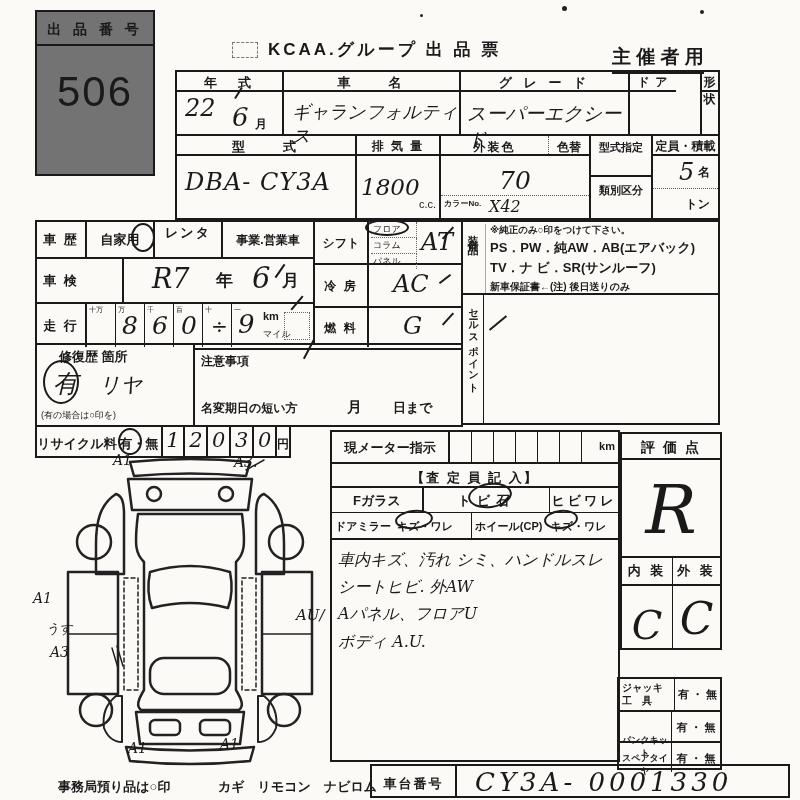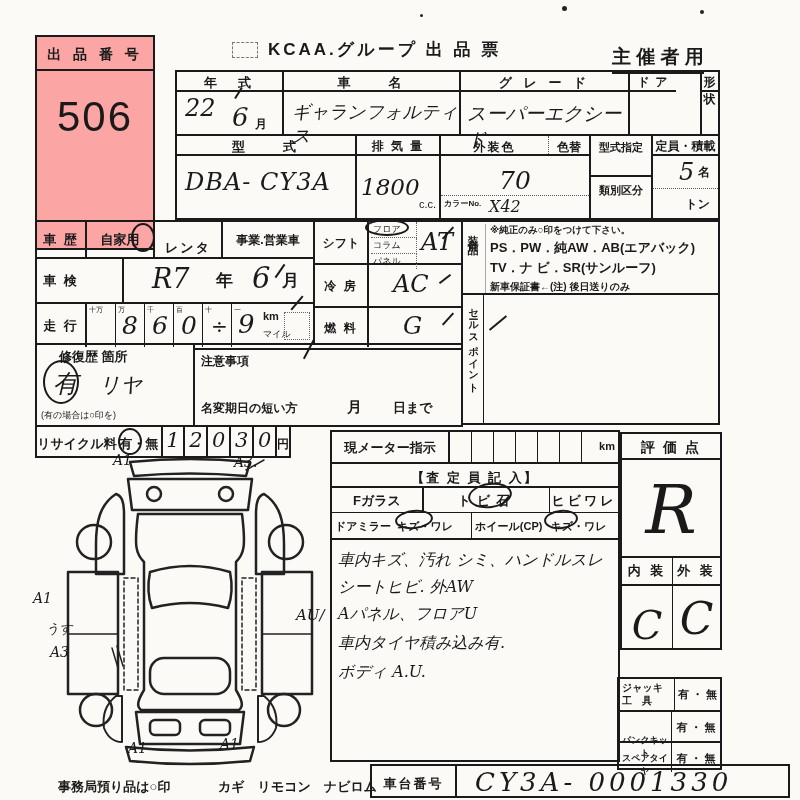--- a/index.html
+++ b/index.html
@@ -20,21 +20,21 @@
 </style>
 </head>
 <body>
 
 <div class="sheet">
 
   <div class="dot" style="left:562px;top:6px;width:5px;height:5px;"></div>
   <div class="dot" style="left:700px;top:10px;width:4px;height:4px;"></div>
   <div class="dot" style="left:420px;top:14px;width:3px;height:3px;"></div>
 
-  <div class="abs b" style="left:35px;top:10px;width:120px;height:215px;background:#fca5a5;margin-top:25px;">
+  <div class="abs b" style="left:35px;top:10px;width:120px;height:166px;background:#737373;">
     <div class="cellhead" style="height:34px;padding-top:9px;font-size:14px;">出 品 番 号</div>
     <div class="hw" style="font-style:normal;font-family:'Liberation Sans',sans-serif;font-size:42px;text-align:center;margin-top:22px;letter-spacing:2px;">506</div>
   </div>
 
   <div class="abs" style="left:232px;top:42px;width:26px;height:16px;border:1.5px dashed #777;"></div>
   <div class="abs hd" style="left:268px;top:38px;font-size:17px;letter-spacing:3px;">KCAA.グループ 出 品 票</div>
   <div class="abs hd" style="left:612px;top:44px;font-size:19px;border-bottom:2.5px solid var(--ink);padding-bottom:2px;">主 催 者 用</div>
 
   <div class="abs b row" style="left:175px;top:70px;width:545px;height:66px;">
     <div style="width:105px;">
@@ -92,21 +92,21 @@
       <span style="position:absolute;right:8px;top:28px;font-size:12px;font-weight:bold;">名</span>
       <div style="position:absolute;left:0;top:52px;width:100%;border-top:1.5px dotted #555;"></div>
       <span style="position:absolute;right:8px;bottom:5px;font-size:12px;font-weight:bold;">トン</span>
     </div>
   </div>
 
   <div class="abs b" style="left:35px;top:220px;width:280px;height:125px;">
     <div class="row" style="height:35px;border-bottom:2px solid var(--ink);">
       <div class="hd" style="width:48px;font-size:13px;padding-top:9px;letter-spacing:2px;">車 歴</div>
       <div class="hd" style="width:66px;border-left:2px solid var(--ink);font-size:13px;padding-top:9px;">自家用</div>
-      <div class="hd" style="width:66px;border-left:2px solid var(--ink);font-size:13px;padding-top:17px;letter-spacing:2px;">レンタ</div>
+      <div class="hd" style="width:66px;border-left:2px solid var(--ink);font-size:13px;padding-top:2px;letter-spacing:2px;">レンタ</div>
       <div class="hd" style="flex:1;border-left:2px solid var(--ink);font-size:12px;padding-top:10px;">事業.営業車</div>
     </div>
     <div class="row" style="height:43px;border-bottom:2px solid var(--ink);gap:37px;">
       <div class="hd" style="width:48px;font-size:13px;padding-top:13px;letter-spacing:2px;">車 検</div>
       <div style="flex:1;border-left:2px solid var(--ink);position:relative;">
         <span class="hw" style="position:absolute;left:28px;top:4px;font-size:27px;">R7</span>
         <span style="position:absolute;left:92px;top:10px;font-size:17px;font-weight:bold;">年</span>
         <span class="hw" style="position:absolute;left:128px;top:2px;font-size:29px;">6</span>
         <span style="position:absolute;left:158px;top:10px;font-size:17px;font-weight:bold;">月</span>
       </div>
@@ -237,21 +237,20 @@
       </div>
       <div class="row" style="flex:1;">
         <span style="font-size:11px;font-weight:bold;padding:6px 0 0 3px;">ホイール(CP)</span>
         <span style="font-size:11px;font-weight:bold;padding:6px 0 0 8px;">キズ・ワレ</span>
       </div>
     </div>
     <div style="padding:6px 4px 0 6px;">
       <div class="hw" style="font-size:16px;line-height:27px;">車内キズ、汚れ シミ、ハンドルスレ</div>
       <div class="hw" style="font-size:16px;line-height:27px;">シートヒビ. 外AW</div>
       <div class="hw" style="font-size:16px;line-height:28px;">Aパネル、フロアU</div>
-      <div class="hw" style="font-size:16px;line-height:30px;">車内タイヤ積み込み有.</div>
       <div class="hw" style="font-size:16px;line-height:28px;">ボディ A.U.</div>
     </div>
   </div>
 
   <div class="abs b" style="left:620px;top:432px;width:102px;height:218px;">
     <div class="cellhead" style="height:26px;padding-top:5px;font-size:14px;letter-spacing:2px;">評 価 点</div>
     <div class="hw" style="font-size:68px;text-align:center;height:96px;line-height:100px;">R</div>
     <div class="row" style="height:26px;border-top:2px solid var(--ink);border-bottom:2px solid var(--ink);">
       <div class="hd" style="width:50px;font-size:13px;padding-top:4px;letter-spacing:3px;">内 装</div>
       <div class="hd" style="flex:1;border-left:1.5px solid var(--ink);font-size:13px;padding-top:4px;letter-spacing:3px;">外 装</div>

